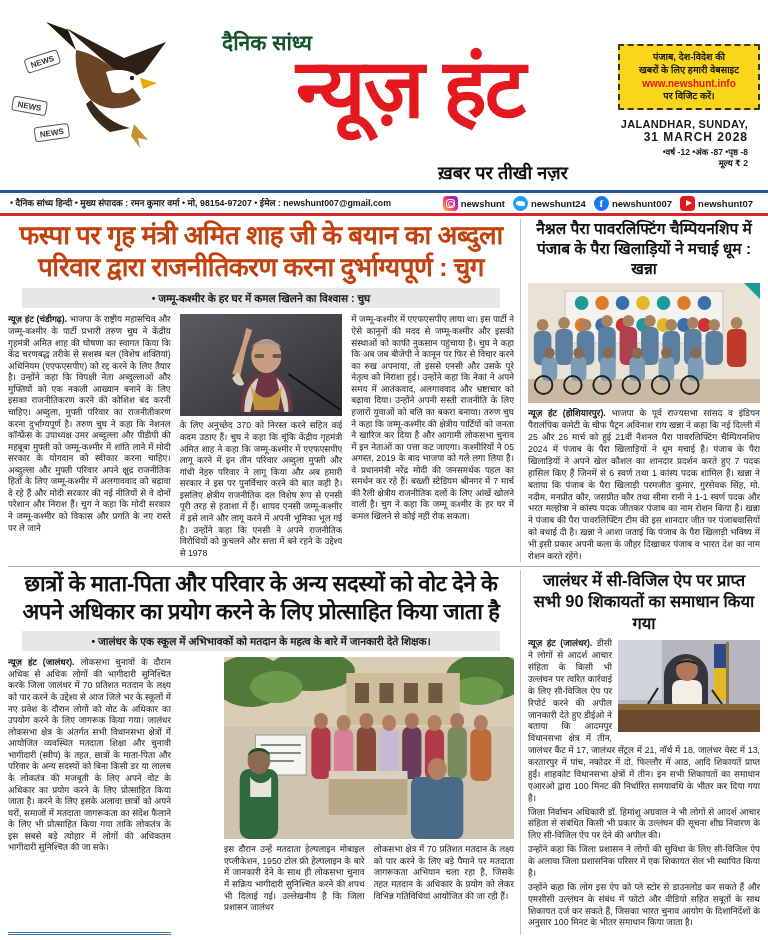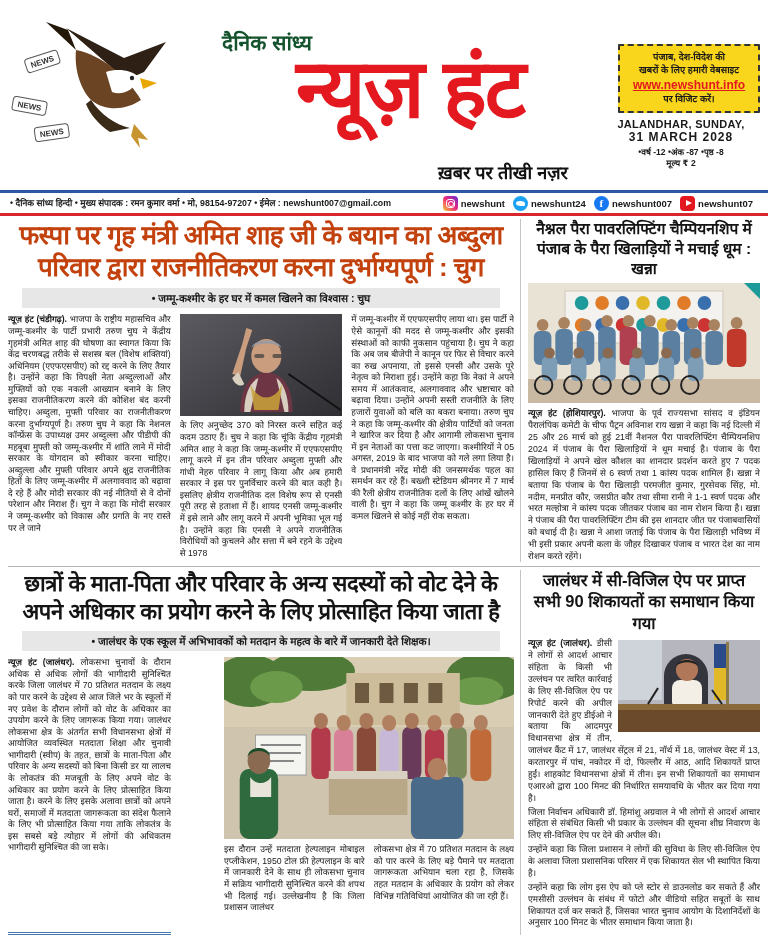--- a/index.html
+++ b/index.html
@@ -12,22 +12,22 @@
   
   .masthead { position:relative; height:190px; }
   .eagle { position:absolute; left:6px; top:20px; width:168px; height:140px; }
   .kicker { position:absolute; left:222px; top:28px; font-size:21px; font-weight:bold; color:#14532d; }
   .logo { position:absolute; left:190px; top:42px; width:440px; text-align:center;
           font-size:82px; font-weight:bold; color:#e4191f; line-height:1.15; letter-spacing:-2px; }
   .tagline { position:absolute; left:438px; top:160px; width:200px; font-size:18px; font-weight:bold; color:#111; }
   .promo { position:absolute; right:8px; top:44px; width:142px; background:#f9d51c;
            border:2px dashed #333; border-radius:1px; padding:5px 4px; text-align:center;
            font-size:9.5px; font-weight:bold; line-height:1.35; }
-  .promo .url { color:#e4191f; font-size:12px; cursor:pointer;text-decoration:underline; }
-  .dateblock { position:absolute; right:9px; top:118px; width:156px; text-align:center; }
+  .promo .url { color:#e4191f; font-size:10px; cursor:pointer; }
+  .dateblock { position:absolute; right:20px; top:118px; width:156px; text-align:right; }
   .dateblock .d1 { font-size:11px; font-weight:bold; letter-spacing:.3px; }
   .dateblock .d2 { font-size:12px; font-weight:bold; letter-spacing:1px; }
   .dateblock .d3 { font-size:8.5px; font-weight:bold; margin-top:2px; }
   .dateblock .d4 { font-size:8.5px; font-weight:bold; }
   
   .infobar { height:26px; border-top:3px solid #2a57a5; border-bottom:3px solid #d8272c;
              display:flex; align-items:center; padding:0 10px; gap:7px; }
   .infobar .lefttext { font-size:8.8px; font-weight:bold; flex:1; white-space:nowrap; overflow:hidden; }
   .social { display:flex; align-items:center; gap:3px; }
   .handle { font-size:9.5px; font-weight:bold; margin-right:5px; cursor:pointer; }

